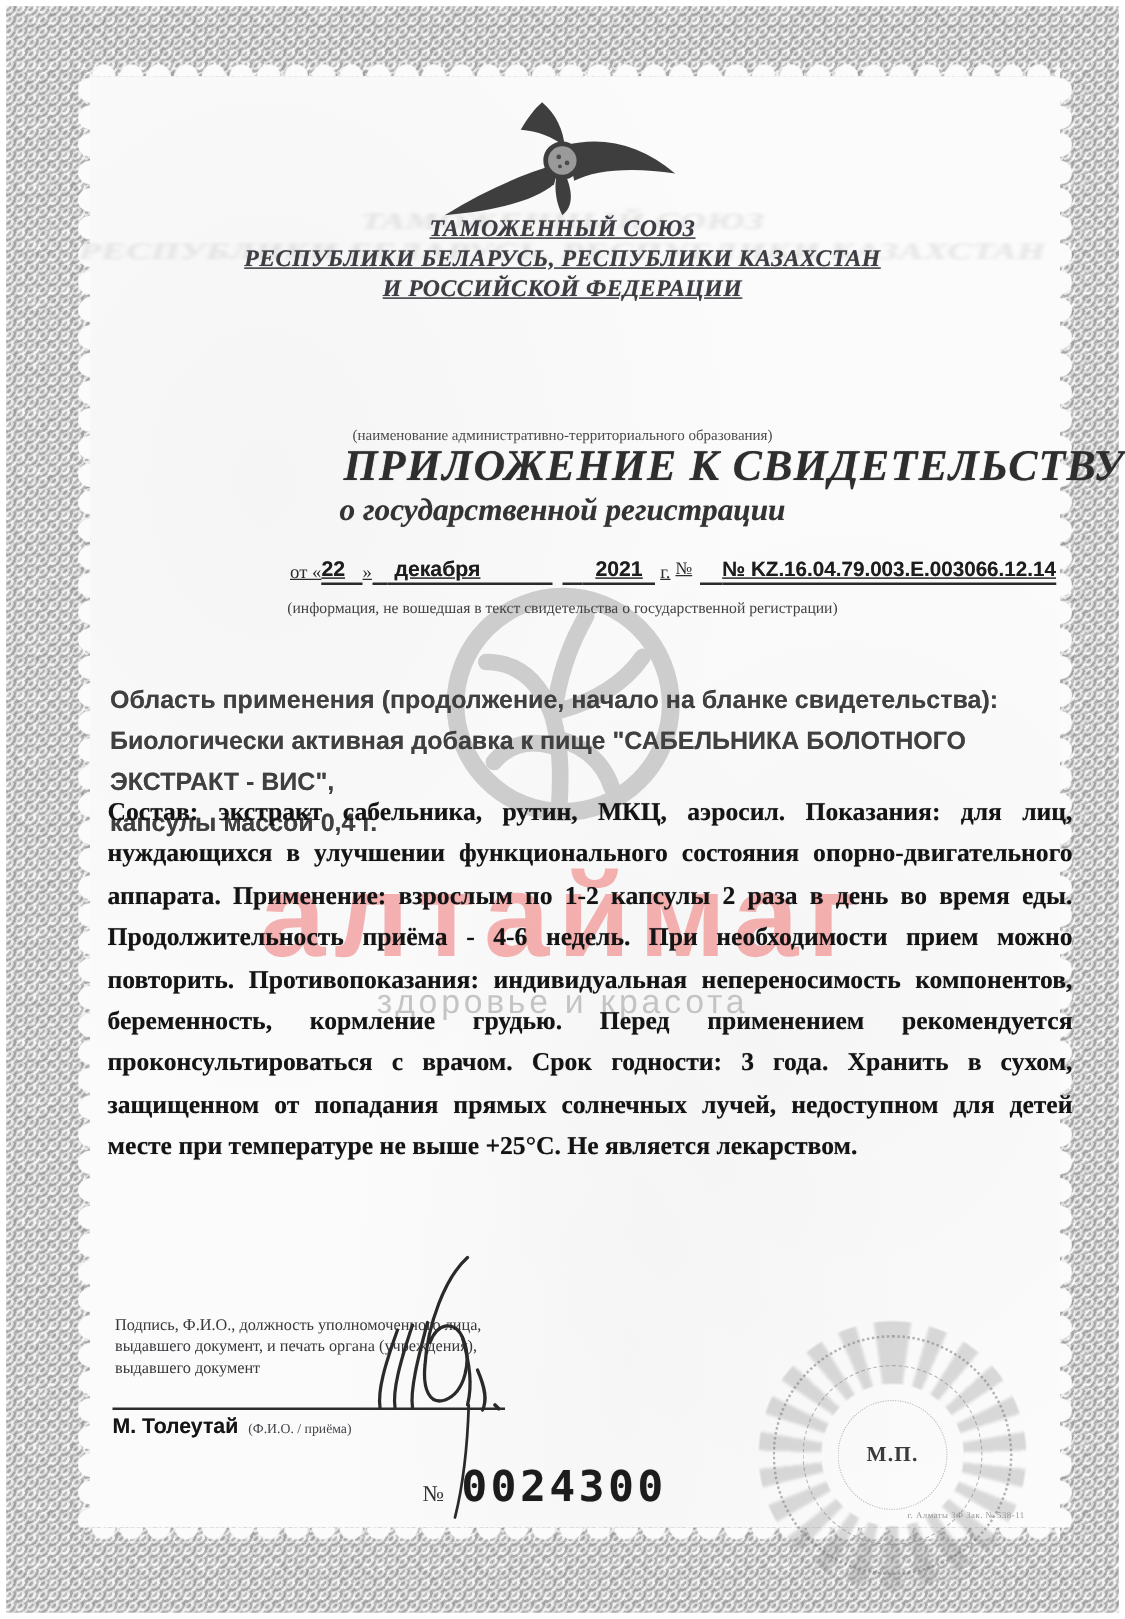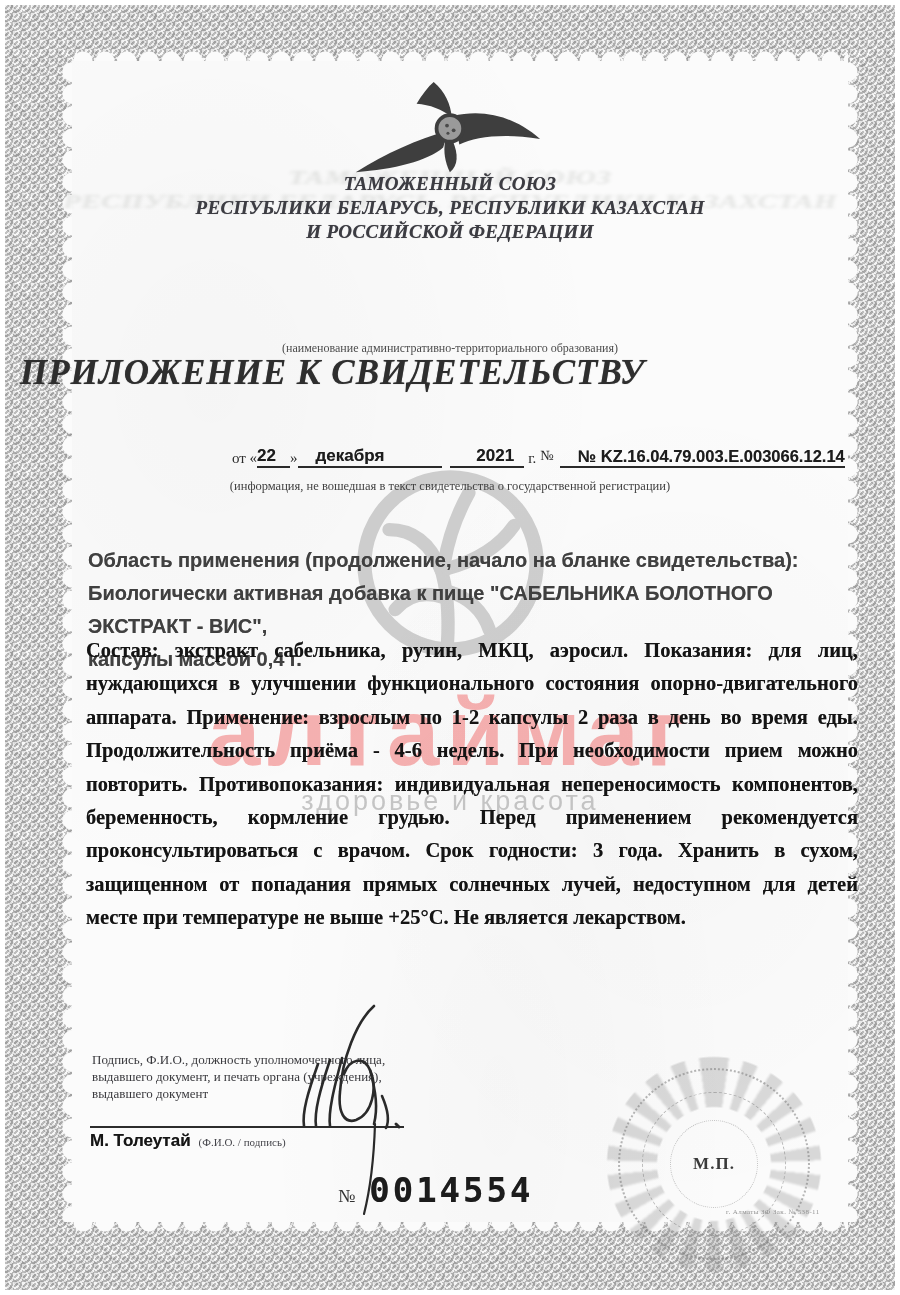--- a/index.html
+++ b/index.html
@@ -40,50 +40,51 @@
 
   
   .emblem { left:352px; top:80px; width:190px; height:94px; z-index:6; filter:blur(.4px); }
 
   
   .header-org {
     left:0; top:172px; width:100%; text-align:center;
     font:italic bold 19px/24px "Liberation Serif", serif;
     color:#3c3c42; letter-spacing:.4px; z-index:6;
     text-shadow:0 0 .7px rgba(40,40,50,.6);
+    text-decoration:underline;
   }
   .header-ghost {
     left:0; top:166px; width:100%; text-align:center;
     font:italic bold 19px/24px "Liberation Serif", serif;
     color:#6a6f66; letter-spacing:.4px; z-index:4;
     opacity:.16; filter:blur(1.4px); transform:scaleX(1.52);
   }
 
   .admin-caption {
     left:0; top:341px; width:100%; text-align:center;
     font:12px "Liberation Serif", serif; color:#4c4c4c; z-index:6;
   }
   .doc-title {
-    left:0; top:353px; width:100%; text-align:left;
+    left:0; top:353px; width:100%; text-align:right;
     font:italic bold 35px/40px "Liberation Serif", serif;
     color:#2e2e2e; letter-spacing:1px; z-index:6;
     text-shadow:0 0 .8px rgba(30,30,30,.55);
     padding-left:20px;
   }
   .doc-subtitle {
     left:0; top:395px; width:100%; text-align:center;
     font:italic bold 25px/28px "Liberation Serif", serif;
     color:#333; z-index:6; text-shadow:0 0 .6px rgba(30,30,30,.5);
   }
 
   
   .date-row {
     left:232px; top:446px; z-index:6; white-space:nowrap;
     display:flex; align-items:flex-end;
-    font:15px/20px "Liberation Serif", serif; color:#2b2b2b;
+    font:15px/20px "Liberation Serif", serif; color:#2b2b2b;text-decoration:underline;
   }
   .date-row .b { font:bold 17px/20px "Liberation Sans", sans-serif; color:#1d1d1d; text-shadow:0 0 .5px rgba(0,0,0,.5); }
   .u { border-bottom:2px solid #2a2a2a; }
   .fill { display:inline-block; border-bottom:2px solid #2a2a2a; height:18px; }
   .sp { display:inline-block; width:8px; }
   .no-label { font:14px "Liberation Serif", serif; position:relative; top:-4px; }
 
   .info-caption {
     left:0; top:479px; width:100%; text-align:center;
     font:12.5px "Liberation Serif", serif; color:#424242; z-index:6;
@@ -186,20 +187,21 @@
   </div>
 
   <div class="abs header-org">
     <div>ТАМОЖЕННЫЙ СОЮЗ</div>
     <div>РЕСПУБЛИКИ БЕЛАРУСЬ, РЕСПУБЛИКИ КАЗАХСТАН</div>
     <div>И РОССИЙСКОЙ ФЕДЕРАЦИИ</div>
   </div>
 
   <div class="abs admin-caption">(наименование административно-территориального образования)</div>
   <div class="abs doc-title">ПРИЛОЖЕНИЕ К СВИДЕТЕЛЬСТВУ</div>
+  <div class="abs doc-subtitle">о государственной регистрации</div>
 
   <div class="abs date-row">
     <span>от «</span>
     <span class="b u">22</span>
     <span class="fill" style="width:14px"></span>
     <span>»</span>
     <span class="fill" style="width:12px"></span>
     <span class="b u" style="padding:0 58px 0 6px">декабря</span>
     <span class="sp"></span>
     <span class="fill" style="width:16px"></span>
@@ -245,26 +247,26 @@
       <path d="M92,70 C98,92 100,108 96,124"></path>
       <path d="M104,96 C110,110 112,120 108,128"></path>
       <path d="M97,124 C96,156 92,190 86,214" stroke-width="2.2"></path>
       <path d="M118,124 l3,3" stroke-width="3"></path>
     </g>
   </svg>
 
   <div class="abs sig-line"></div>
   <div class="abs sig-name-row">
     <span class="sig-name">М. Толеутай</span>
-    <span class="sig-name-caption">(Ф.И.О. / подпись)</span>
+    <span class="sig-name-caption">(Ф.И.О. / приёма)</span>
   </div>
 
   <div class="abs serial">
     <span class="serial-label">№</span>
-    <span class="serial-number">0014554</span>
+    <span class="serial-number">0024300</span>
   </div>
 
   <div class="abs seal">
     <div class="petals"></div>
     <div class="ring r1"></div>
     <div class="ring r2"></div>
     <div class="ring r3"></div>
     <div class="mp">М.П.</div>
   </div>
 

